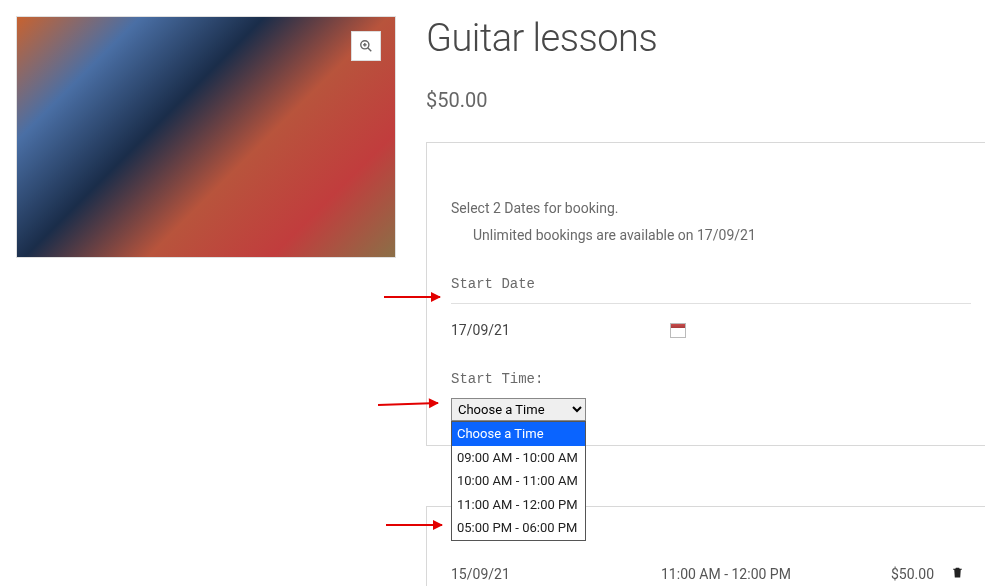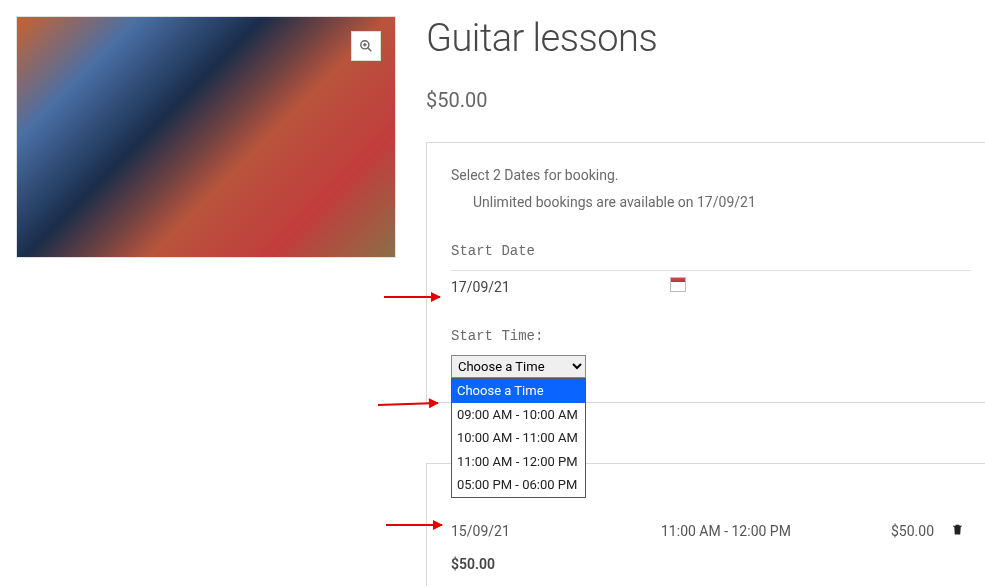--- a/index.html
+++ b/index.html
@@ -31,26 +31,26 @@
   .title {
     font-size: 38px; font-weight: 300; color: #484848;
     margin-bottom: 28px; letter-spacing: -0.5px;
   }
   .price { font-size: 20px; color: #666; margin-bottom: 30px; }
   .booking-box {
     border: 1px solid #d8d8d8; padding: 22px 24px 24px 24px;
     color: #6a6a6a; font-size: 14px; line-height: 1.5;
     margin-bottom: 14px;
   }
-  .booking-instr { margin-bottom: 6px; }
+  .booking-instr { margin-bottom: 6px; margin-top: 33px; }
   .booking-avail { margin-bottom: 28px; margin-left: 22px; }
   .field-label { font-size: 14px; color: #6a6a6a; margin-bottom: 8px; font-family: Liberation Mono, monospace; }
   .date-row {
-    border-top: 1px solid #e0e0e0; padding-top: 6px;
-    display: flex; gap: 160px;
+    border-top: 1px solid #e0e0e0; padding-top: 16px;
+    display: flex; align-items: center; gap: 160px;
     margin-bottom: 28px;
   }
   .date-value { font-size: 14px; color: #444; }
   .cal-icon {
     width: 16px; height: 15px; display: inline-block;
     background: #fff; border: 1px solid #bbb; position: relative;
   }
   .cal-icon::before {
     content: ""; position: absolute; top: 0; left: 0; right: 0; height: 4px;
     background: linear-gradient(to bottom, #c94b4b, #a63c3c);

